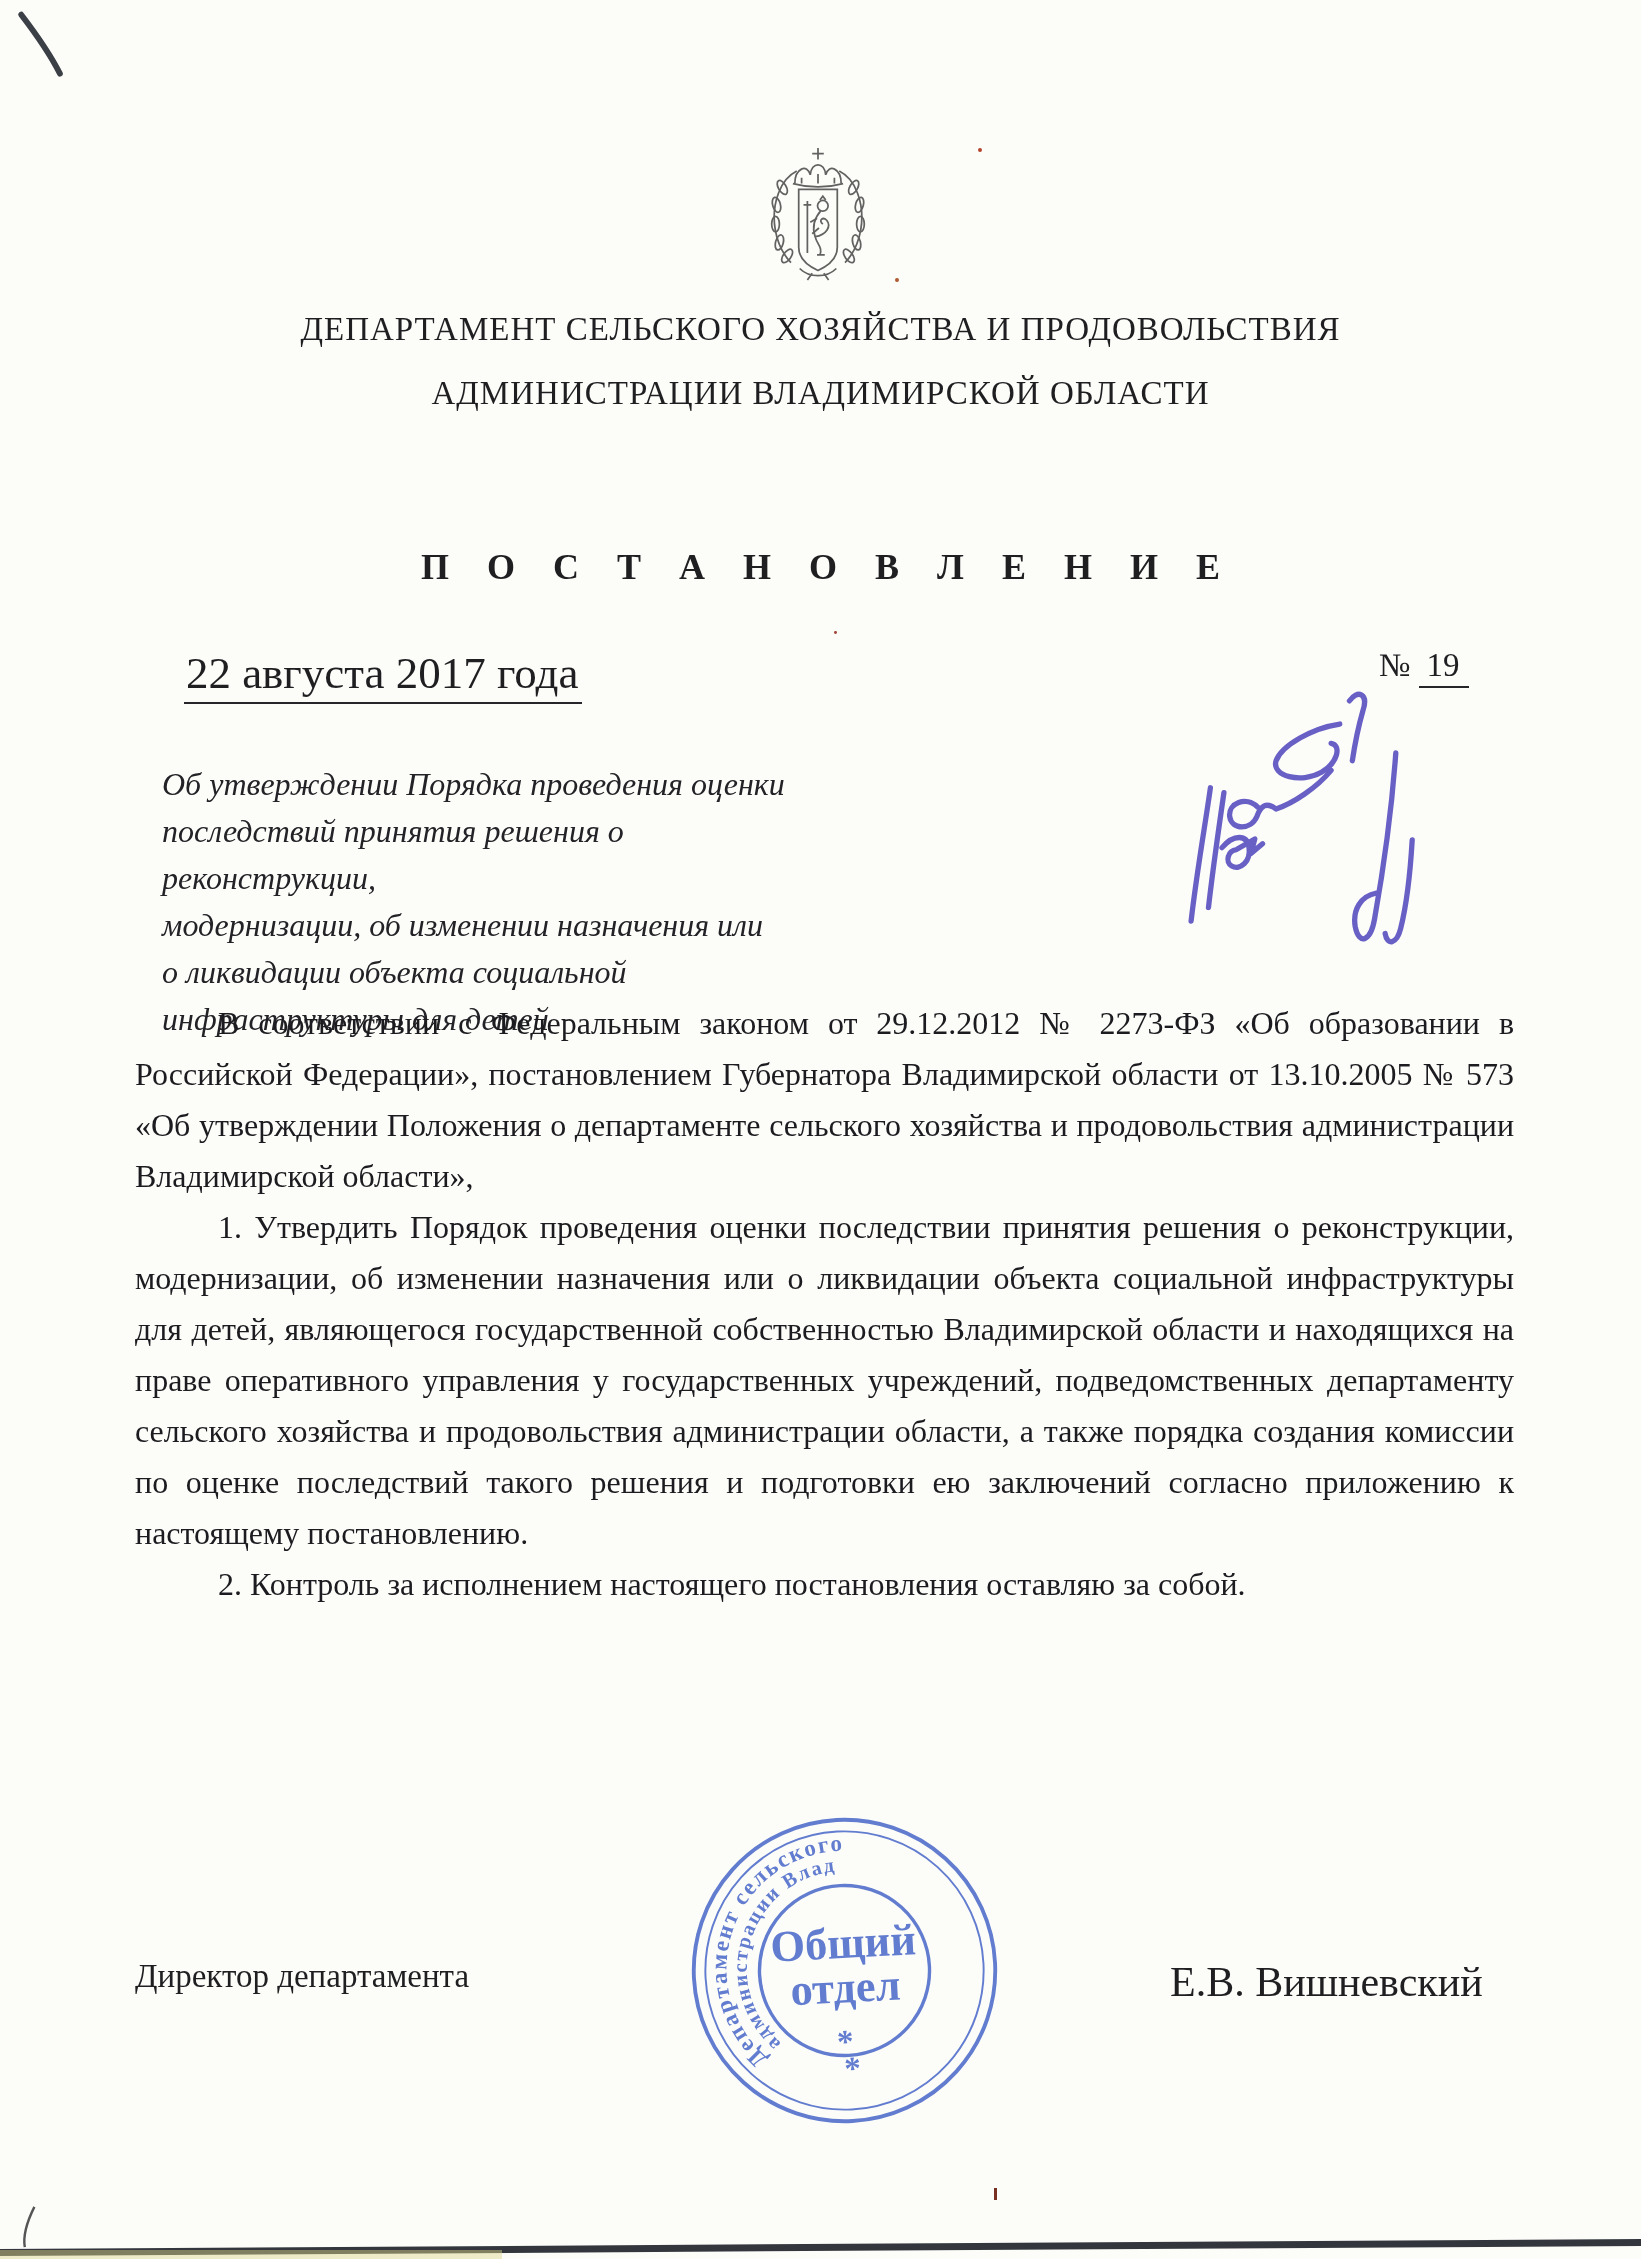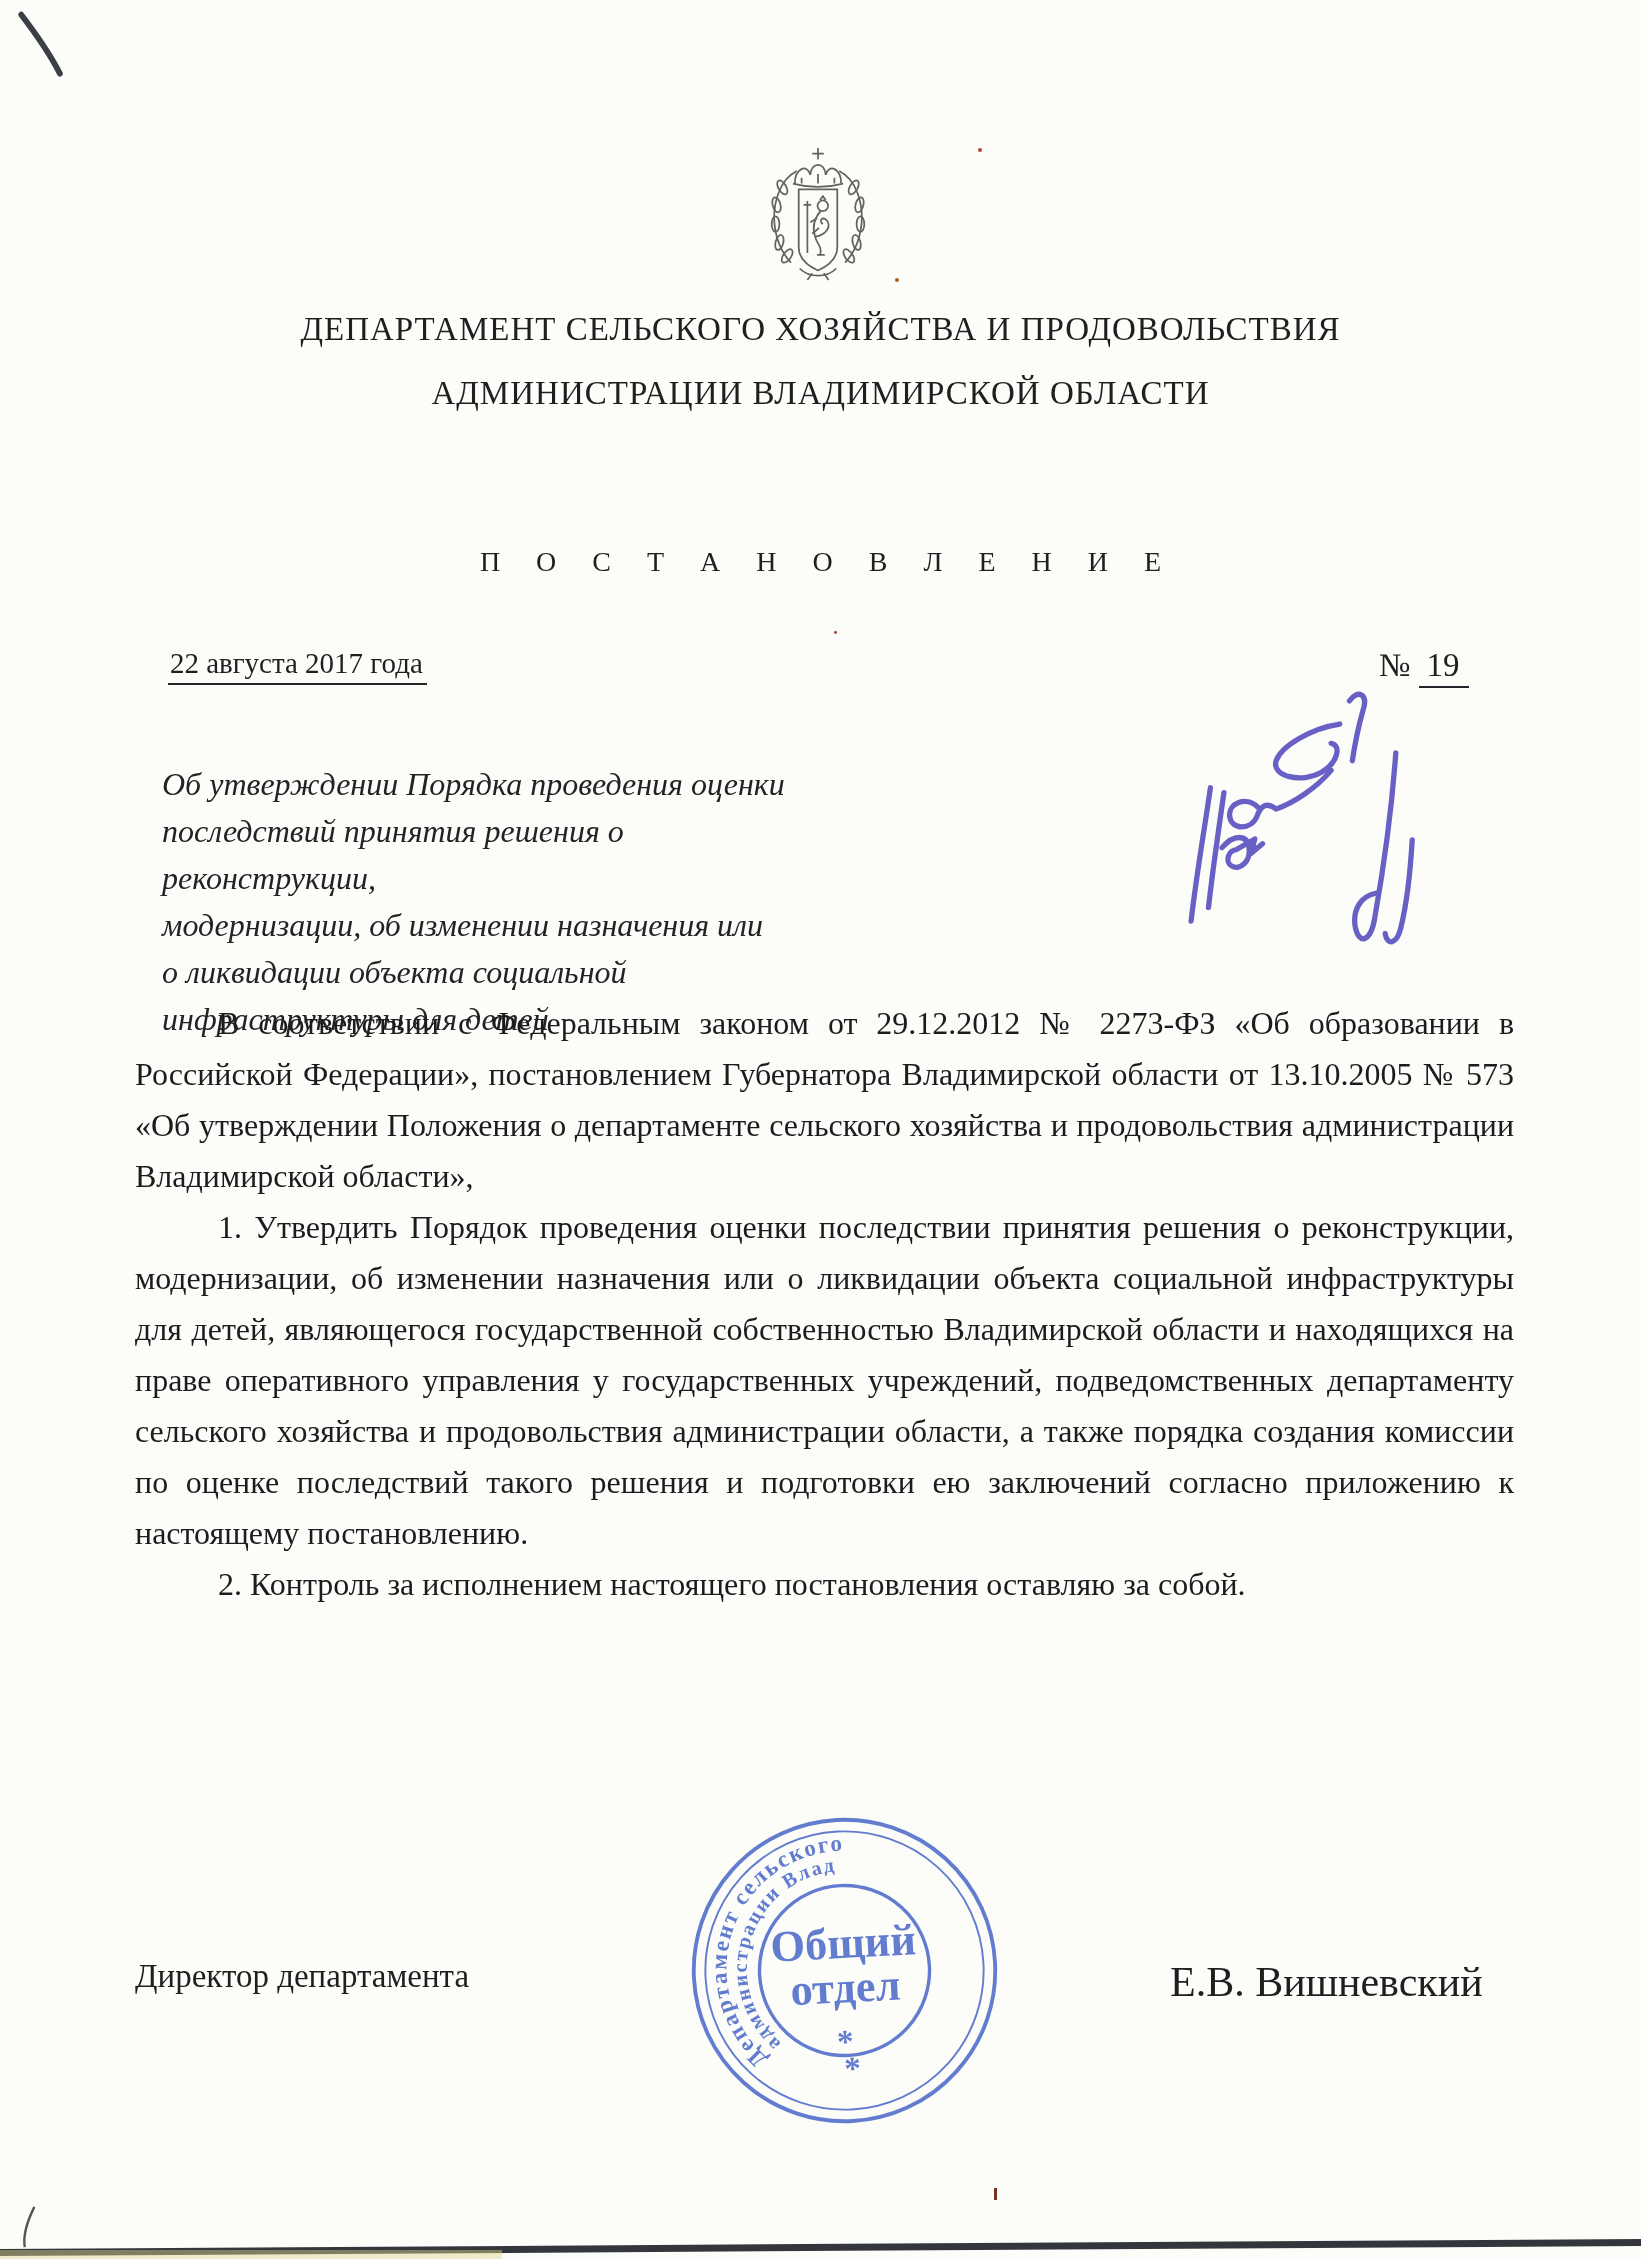--- a/index.html
+++ b/index.html
@@ -2,22 +2,22 @@
 <html><head>
 <meta charset="utf-8">
 <style>
   html,body{margin:0;padding:0;background:#888;}
   .page{
     position:relative;width:1641px;height:2259px;background:#fcfcf9;
     overflow:hidden;font-family:"Liberation Serif",serif;color:#1f1f22;margin:0 auto;
   }
   .abs{position:absolute;}
   .org-line{left:0;width:100%;text-align:center;font-size:33px;letter-spacing:1px;white-space:nowrap;}
-  .doc-title{left:0;width:100%;text-align:center;font-size:28px;font-weight:normal;letter-spacing:14.5px;text-indent:14.5px;white-space:nowrap;}
-  .date{left:168px;top:647px;font-size:29px;border-bottom:2.4px solid #26262a;padding:0 3.9px 2.9px 1.9px;}
+  .doc-title{left:0;width:100%;text-align:center;font-size:36px;font-weight:bold;letter-spacing:14.5px;text-indent:14.5px;white-space:nowrap;}
+  .date{left:184px;top:647px;font-size:45px;border-bottom:2.4px solid #26262a;padding:0 3.9px 2.9px 1.9px;}
   .docnum{left:1379px;top:647px;font-size:33px;}
   .docnum .num{border-bottom:2.4px solid #26262a;padding:0 9.7px 2.9px 7.7px;text-align:right;}
   .subject{left:135px;top:761px;width:637px;font-style:italic;font-size:32px;line-height:47px;color:#232327;margin-left:27px;}
   .body-text{left:135px;top:998px;width:1379px;font-size:32px;line-height:51px;text-align:justify;color:#1c1c20;}
   .body-text p{margin:0;text-indent:83px;}
   .body-text p.resolve{text-align:left;}
   .sig-pos{left:135px;top:1958px;font-size:33px;}
   .sig-name{left:1170px;top:1958px;font-size:42px;}
   .stamp{left:687px;top:1811px;transform:rotate(-3deg);opacity:0.9;}
   .handwriting{left:1166px;top:664px;}

